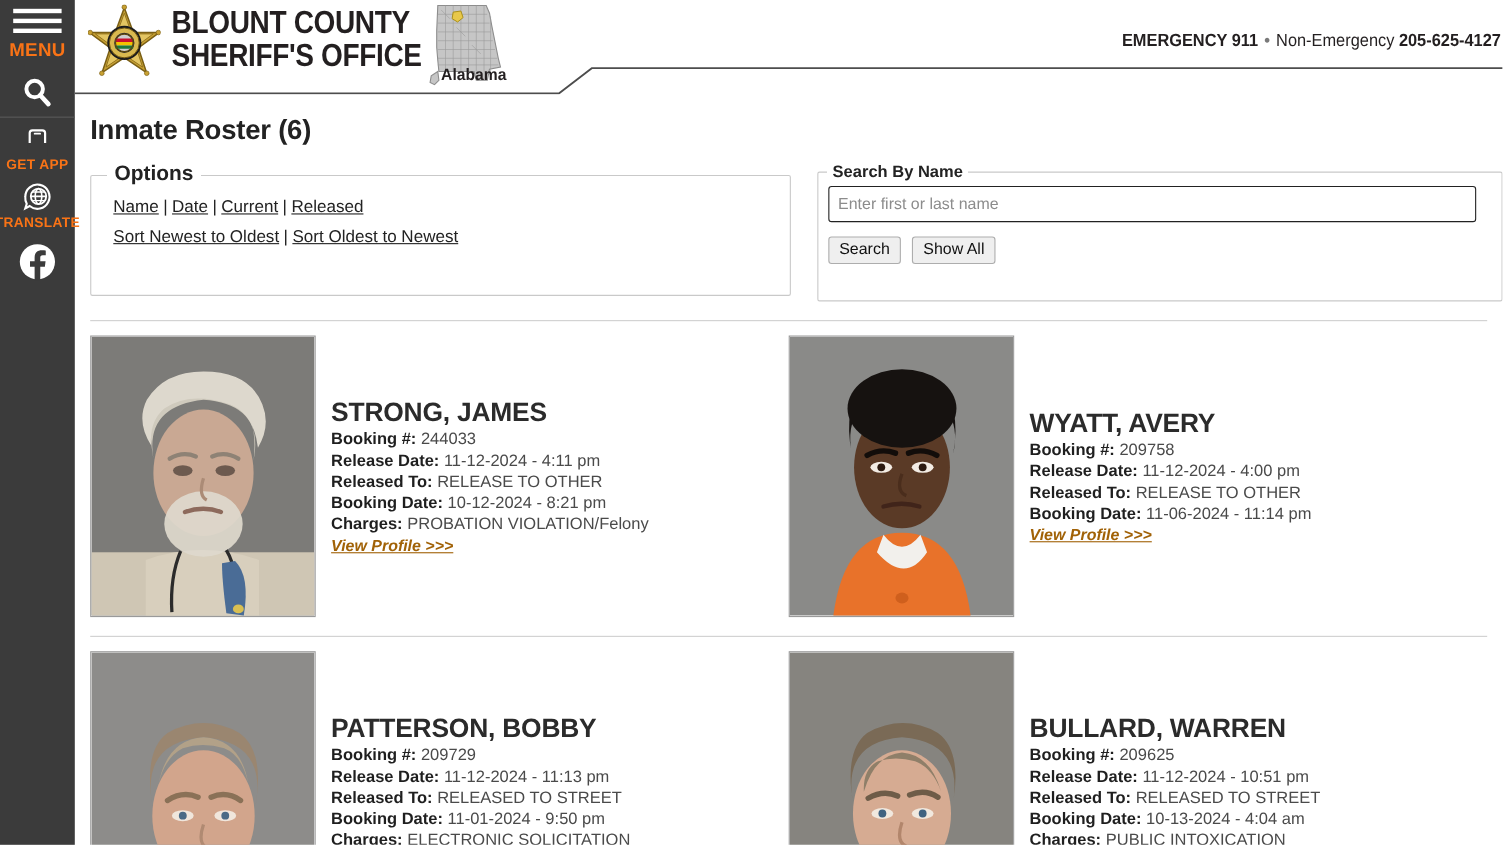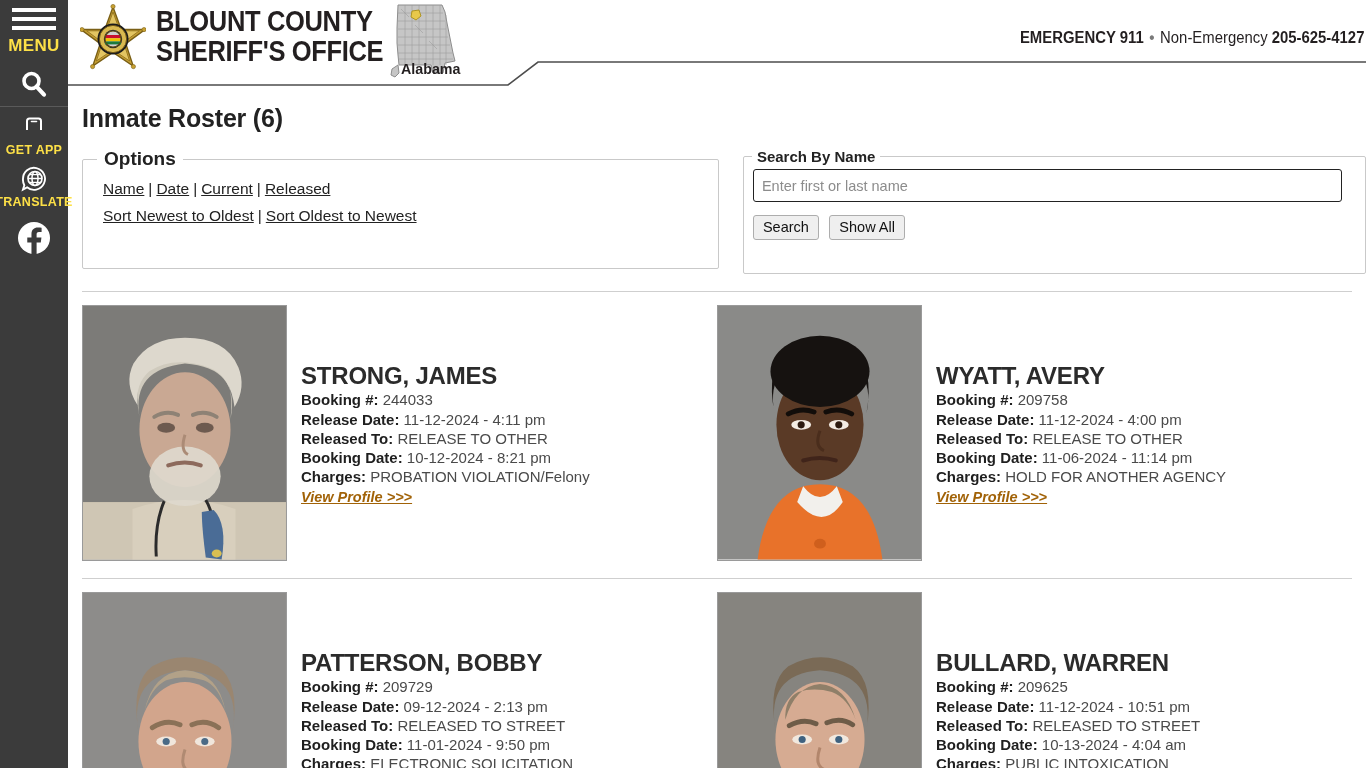--- a/index.html
+++ b/index.html
@@ -18,21 +18,21 @@
     background: #3b3b3b;
     display: flex; flex-direction: column; align-items: center;
     z-index: 30;
   }
   .sb-menu { padding-top: 8px; width: 100%; display:flex; flex-direction:column; align-items:center; }
   .hamburger { width: 44px; }
   .hamburger span {
     display:block; height: 4px; background: #fff; margin-bottom: 5px; border-radius: 0;
   }
   .sb-label {
-    color: #fde047; font-weight: bold; letter-spacing: .3px;
+    color: #f97316; font-weight: bold; letter-spacing: .3px;
     font-family: "Liberation Sans", sans-serif;
   }
   .sb-menu .sb-label { font-size: 17px; margin-top: 1px; }
   .sb-searchwrap {
     width: 100%; height: 46px; display:flex; align-items:center; justify-content:center;
     border-bottom: 1px solid #5a5a5a; margin-top: 5px;
   }
   .sb-item {
     width: 100%; display:flex; flex-direction:column; align-items:center;
     padding-top: 9px;
@@ -328,21 +328,20 @@
           <path d="M86,156 q17,-5 33,0" stroke="#40241a" stroke-width="4" fill="none" stroke-linecap="round"></path>
           <ellipse cx="103" cy="240" rx="6" ry="5" fill="#cf5f1d"></ellipse>
         </svg>
       </div>
       <div class="inmate-info">
         <div class="inmate-name">WYATT, AVERY</div>
         <div class="frow"><b>Booking #:</b> <span class="v">209758</span></div>
         <div class="frow"><b>Release Date:</b> <span class="v">11-12-2024 - 4:00 pm</span></div>
         <div class="frow"><b>Released To:</b> <span class="v">RELEASE TO OTHER</span></div>
         <div class="frow"><b>Booking Date:</b> <span class="v">11-06-2024 - 11:14 pm</span></div>
-        <div class="frow"><b>Charges:</b> <span class="v">HOLD FOR ANOTHER AGENCY</span></div>
         <a class="view-profile" href="#">View Profile &gt;&gt;&gt;</a>
       </div>
     </div>
   </div>
 
   <hr class="sep">
 
   <div class="roster-row">
 
     <div class="inmate">
@@ -358,21 +357,21 @@
           <circle cx="84" cy="150" r="3.6" fill="#4a6a86"></circle>
           <circle cx="123" cy="150" r="3.6" fill="#4a6a86"></circle>
           <path d="M103,158 q-6,18 4,22" stroke="#b08a72" stroke-width="3" fill="none"></path>
           <path d="M86,196 q17,-6 33,0" stroke="#9c6d5c" stroke-width="4" fill="none" stroke-linecap="round"></path>
           <rect x="0" y="238" width="205" height="18" fill="#6f8aa8"></rect>
         </svg>
       </div>
       <div class="inmate-info">
         <div class="inmate-name">PATTERSON, BOBBY</div>
         <div class="frow"><b>Booking #:</b> <span class="v">209729</span></div>
-        <div class="frow"><b>Release Date:</b> <span class="v">09-12-2024 - 2:13 pm</span></div>
+        <div class="frow"><b>Release Date:</b> <span class="v">11-12-2024 - 11:13 pm</span></div>
         <div class="frow"><b>Released To:</b> <span class="v">RELEASED TO STREET</span></div>
         <div class="frow"><b>Booking Date:</b> <span class="v">11-01-2024 - 9:50 pm</span></div>
         <div class="frow"><b>Charges:</b> <span class="v">ELECTRONIC SOLICITATION</span></div>
         <div class="frow charge-extra"><span class="v">HUMAN TRAFFICKING</span></div>
       </div>
     </div>
 
     <div class="inmate">
       <div class="photo">
         <svg class="bg" viewBox="0 0 205 256" preserveAspectRatio="none">

